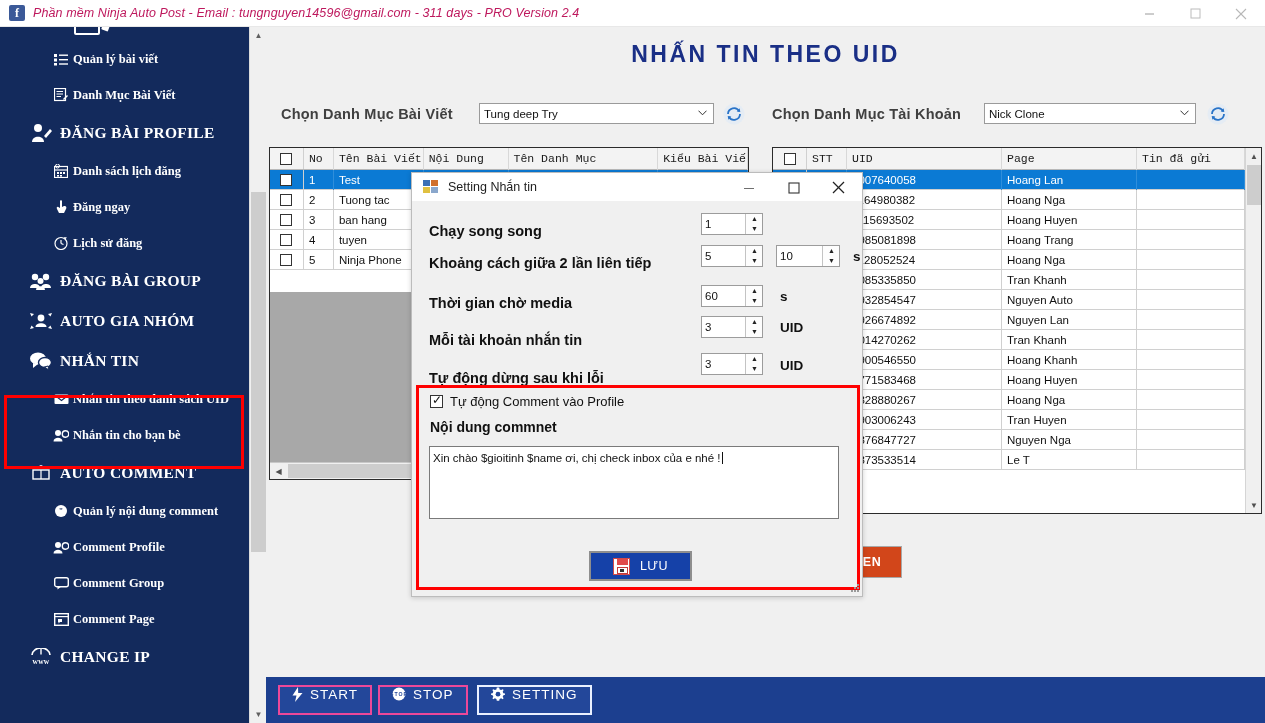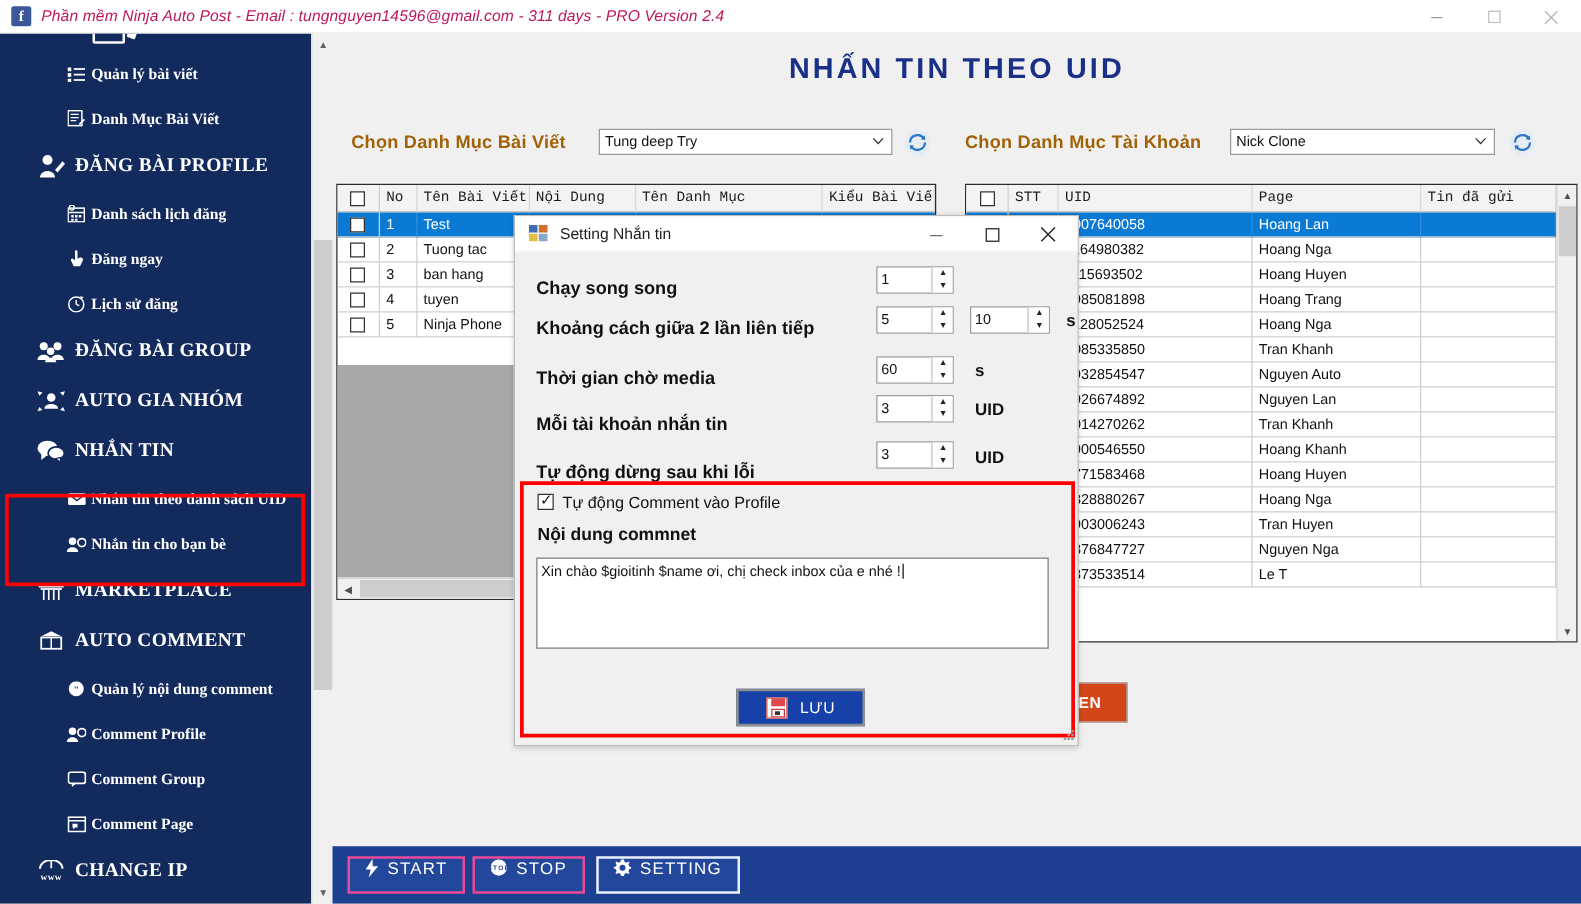--- a/index.html
+++ b/index.html
@@ -111,21 +111,21 @@
   #page-title {
     position: absolute; left: 0; top: 14px; width: 999px;
     text-align: center;
     font-size: 23px; font-weight: bold; color: #1a2f86;
     letter-spacing: 2.5px;
     font-family: "Liberation Sans", sans-serif;
   }
 
   .sel-label {
     position: absolute;
-    font-size: 14.5px; font-weight: bold; color: #a16207;
+    font-size: 14.5px; font-weight: bold; color: #404040;
     letter-spacing: 0.2px;
   }
   .combo {
     position: absolute; height: 21px;
     background: #ffffff; border: 1px solid #9a9a9a;
     display: flex; align-items: center; padding-left: 4px;
     font-size: 11.5px; color: #111;
   }
   .combo .arrow {
     position: absolute; right: 6px; top: 5px;
@@ -456,33 +456,20 @@
       <span class="sicon">
         <svg width="16" height="13" viewBox="0 0 16 13">
           <circle cx="5" cy="4" r="3" fill="#fff"></circle>
             <path d="M0.5 12.5 C0.5 7.5 9.5 7.5 9.5 12.5 Z" fill="#fff"></path>
           <circle cx="12.5" cy="5" r="3.2" fill="none" stroke="#fff" stroke-width="1.4"></circle>
         </svg>
       </span>
       <span>Nhắn tin cho bạn bè</span>
     </div>
 
-    <div class="nav-group">
-      <span class="gicon">
-        <svg width="22" height="18" viewBox="0 0 22 18">
-          <rect x="1" y="3" width="20" height="3" fill="#fff"></rect>
-          <rect x="2.5" y="6.5" width="17" height="1.4" fill="#fff"></rect>
-          <line x1="5" y1="8" x2="5" y2="16" stroke="#fff" stroke-width="1.3"></line>
-          <line x1="9" y1="8" x2="9" y2="16" stroke="#fff" stroke-width="1.3"></line>
-          <line x1="13" y1="8" x2="13" y2="16" stroke="#fff" stroke-width="1.3"></line>
-          <line x1="17" y1="8" x2="17" y2="16" stroke="#fff" stroke-width="1.3"></line>
-        </svg>
-      </span>
-      <span>MARKETPLACE</span>
-    </div>
 
     <div class="nav-group">
       <span class="gicon">
         <svg width="20" height="18" viewBox="0 0 20 18">
           <path d="M10 1 L18 5 L2 5 Z" fill="#fff"></path>
           <rect x="2" y="6" width="16" height="9" fill="none" stroke="#fff" stroke-width="1.4"></rect>
           <line x1="10" y1="6" x2="10" y2="15" stroke="#fff" stroke-width="1.2"></line>
         </svg>
       </span>
       <span>AUTO COMMENT</span>

